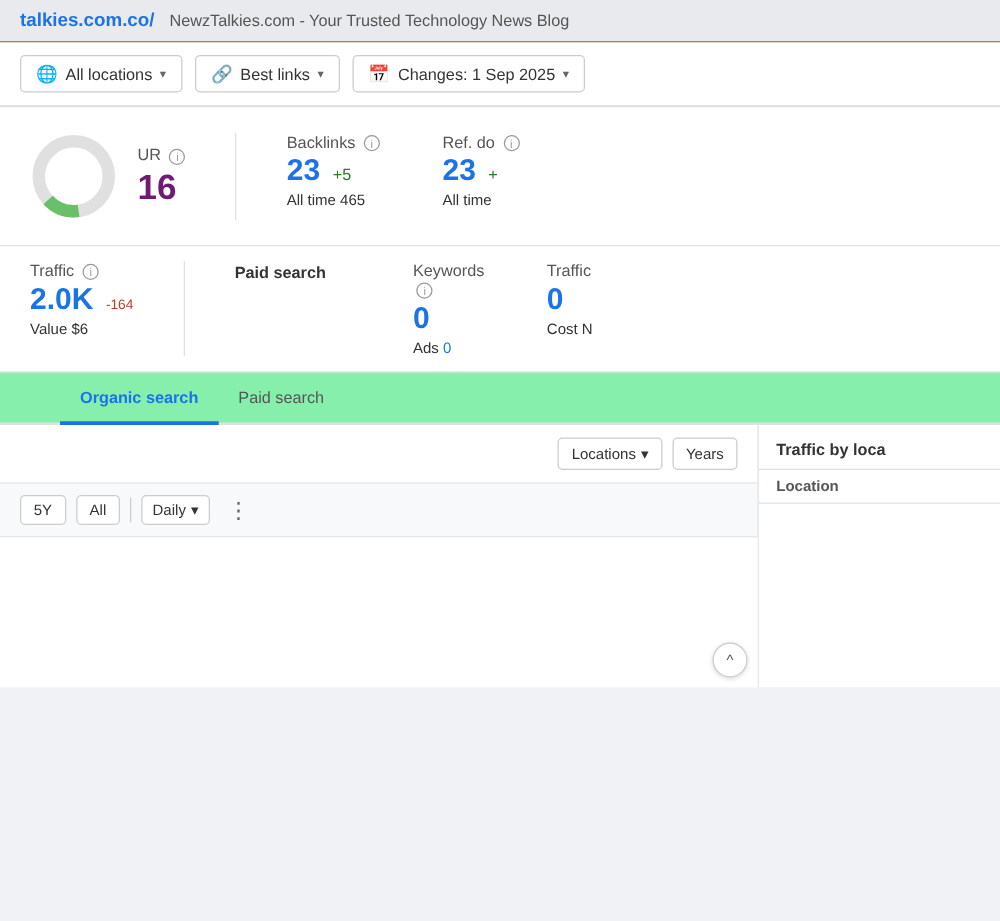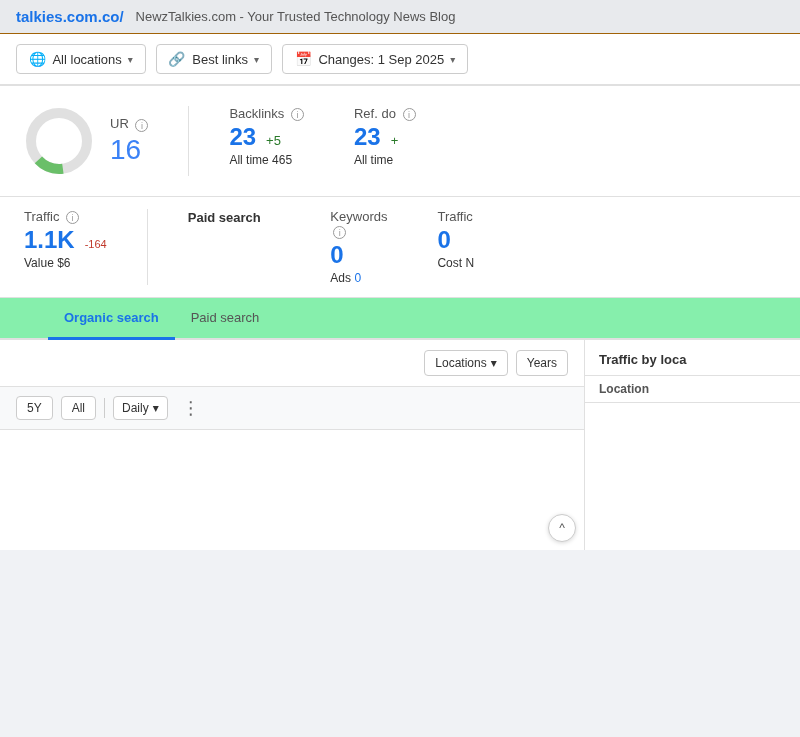--- a/index.html
+++ b/index.html
@@ -85,22 +85,22 @@
       height: 70px;
       flex-shrink: 0;
     }
     .ur-info .label {
       font-size: 13px;
       color: #555;
       margin-bottom: 2px;
     }
     .ur-info .value {
       font-size: 28px;
-      font-weight: normal;
-      color: #3b82f6;
+      font-weight: bold;
+      color: #701a75;
     }
     .info-icon {
       display: inline-block;
       width: 13px;
       height: 13px;
       border-radius: 50%;
       border: 1px solid #999;
       text-align: center;
       line-height: 12px;
       font-size: 9px;
@@ -266,21 +266,21 @@
       align-items: center;
       justify-content: center;
       cursor: pointer;
       box-shadow: 0 1px 4px rgba(0,0,0,0.15);
       font-size: 12px;
       color: #555;
     }
 
     
     .location-panel {
-      width: 216px;
+      width: 194px;
       background: #fff;
       border-left: 1px solid #e0e0e0;
       flex-shrink: 0;
     }
     .location-panel-header {
       font-weight: bold;
       font-size: 13px;
       padding: 12px 14px 8px;
       border-bottom: 1px solid #e0e0e0;
       color: #333;
@@ -396,21 +396,21 @@
 
 <div class="combined-row">
 
   <div class="left-group">
     <div class="metric-item">
       <div class="label">
         <span>Traffic</span>
         <span class="info-icon">i</span>
       </div>
       <div class="value-row" style="display:flex;align-items:baseline;gap:4px;">
-        <span class="main-value">1.1K</span>
+        <span class="main-value">2.0K</span>
         <span class="delta-neg">-164</span>
       </div>
       <div class="sub-text">
         <span>Value</span>&nbsp;<span>$6</span>
       </div>
     </div>
   </div>
 
   <div class="right-group">
     <div style="margin-bottom:6px;width:100%;">

